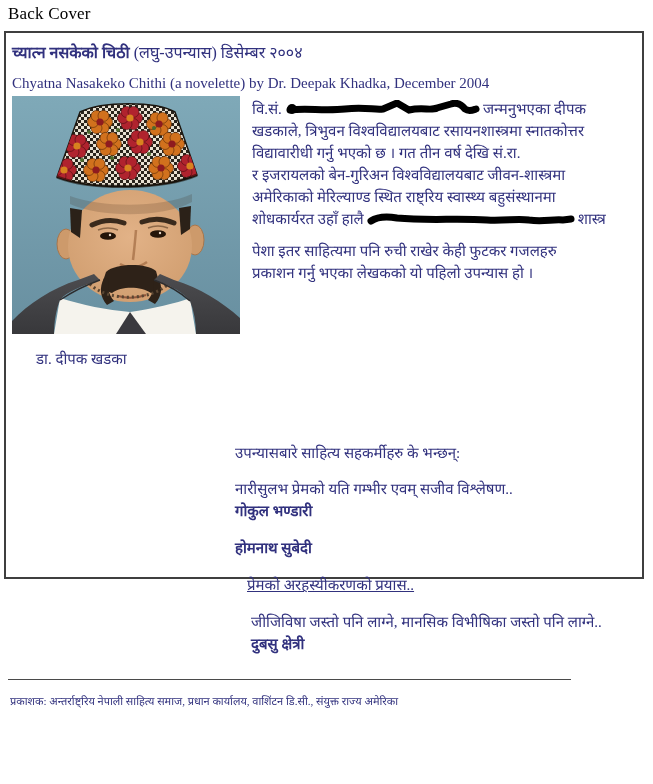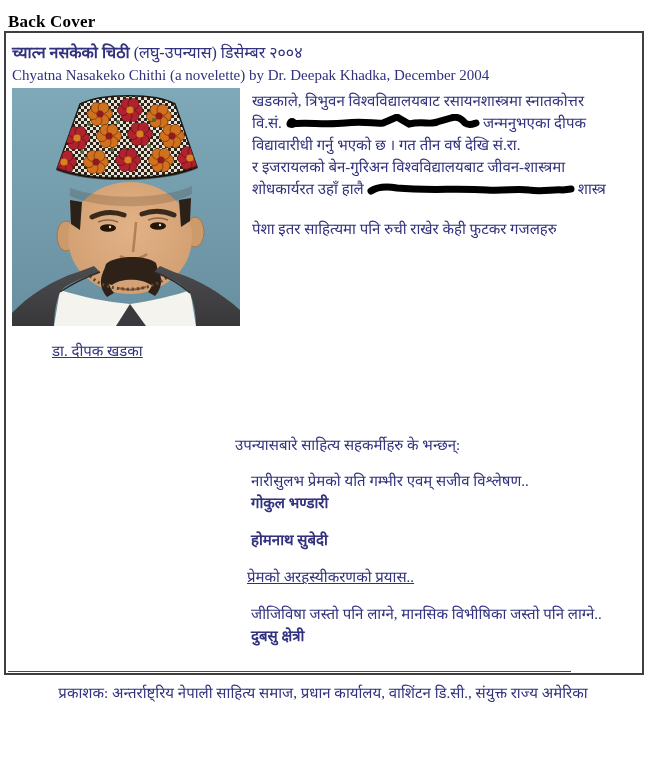--- a/index.html
+++ b/index.html
@@ -2,51 +2,51 @@
 <html lang="ne"><head>
 <meta charset="utf-8">
 <style>
   html,body { margin:0; padding:0; }
   body {
     width:653px; height:784px; background:#ffffff; position:relative;
     font-family:"Liberation Serif","DejaVu Serif",serif;
     color:#31317e; overflow:hidden;
   }
   .page-heading {
-    margin:12px 0 0 8px; font-size:17px; font-weight:bold; color:#000;
+    margin:4px 0 0 8px; font-size:17px; font-weight:normal; color:#000;
     letter-spacing:0.2px;
   }
   .content-box {
-    position:absolute; left:4px; top:31px; width:640px; height:644px;
+    position:absolute; left:4px; top:31px; width:640px; height:548px;
     border:2px solid #3f3f3f; box-sizing:border-box;
     padding:8px 6px 12px 6px; background:#fff;
   }
   .title-line { font-size:16px; line-height:24px; white-space:nowrap; }
   .title-bold { font-weight:bold; }
-  .english-line { font-size:15px; line-height:20px; white-space:nowrap; }
+  .english-line { font-size:15px; line-height:20px; white-space:nowrap;margin-top:8px; }
   .media-row { display:flex; margin-top:3px; }
   .photo-wrap { width:228px; height:238px; flex:none; }
   .photo-wrap svg { display:block; }
   .bio { margin-left:12px; margin-top:2px; font-size:15px; line-height:22px; }
   .bio .line { white-space:nowrap; }
-  .para2 { margin-top:18px; }
+  .para2 { margin-top:10px; }
   .scribble { vertical-align:-2px; margin:0 3px; }
-  .caption { margin:14px 0 0 40px; font-size:15px; line-height:22px;text-decoration:underline; }
+  .caption { margin:14px 0 0 24px; font-size:15px; line-height:22px; }
   .testimonials { margin:72px 0 0 223px; font-size:15px; line-height:22px; }
   .t-head { margin:8px 0 14px 0; white-space:nowrap; }
-  .t-group { margin:0 0 15px 16px; }
+  .t-group { margin:0 0 15px 0; }
   .t-quote { white-space:nowrap; }
   .t-name { font-weight:bold; white-space:nowrap; }
   .g3 { margin-left:12px;text-decoration:underline; }
   .g4 { margin-left:16px; }
   .divider {
     margin:24px 0 0 -4px; width:563px; height:0;
     border-top:1.5px solid #4a4a4a;
   }
-  .footer-line { margin:10px 0 0 -2px; font-size:15px; line-height:22px; white-space:nowrap;text-align:center; }
+  .footer-line { margin:10px 0 0 -2px; font-size:11px; line-height:22px; white-space:nowrap; }
 </style>
 </head>
 <body>
 
 <div class="page-heading">Back Cover</div>
 
 <div class="content-box">
 
   <div class="title-line">
     <span class="title-bold">च्यात्न नसकेको चिठी</span>
@@ -176,37 +176,39 @@
         <path d="M118,216 L104,238 L134,238 Z" fill="#3a393e"></path>
         <g fill="url(#suitG)">
           <path d="M0,238 L0,225 C16,208 40,192 66,184 L82,178 L88,184 C70,190 54,196 48,204 C44,214 42,226 42,238 Z"></path>
           <path d="M228,238 L228,222 C210,206 188,192 162,184 L148,178 L142,184 C160,190 172,197 178,205 C182,215 184,226 184,238 Z"></path>
         </g>
         <path d="M48,204 C60,196 74,189 88,184 M178,205 C168,196 156,189 142,184" stroke="#2c2c2e" stroke-width="1.5" fill="none"></path>
       </svg>
     </div>
 
     <div class="bio">
-      <div class="line">खडकाले, त्रिभुवन विश्वविद्यालयबाट रसायनशास्त्रमा स्नातकोत्तर</div>
       <div class="line">
         <span>वि.सं.</span><svg class="scribble" width="195" height="16" viewBox="0 0 195 16">
             <path d="M5,10 C20,8 40,11 60,9 S90,10 98,9 L112,3 L124,10 C138,7 146,11 152,8 L166,4 C172,2 176,4 180,9 C184,12 188,10 191,9" stroke="#000" stroke-width="7" fill="none" stroke-linecap="round"></path>
             <circle cx="7" cy="9" r="5" fill="#000"></circle>
           </svg><span>जन्मनुभएका दीपक</span>
       </div>
+      <div class="line">खडकाले, त्रिभुवन विश्वविद्यालयबाट रसायनशास्त्रमा स्नातकोत्तर</div>
       <div class="line">विद्यावारीधी गर्नु भएको छ । गत तीन वर्ष देखि सं.रा.</div>
       <div class="line">र इजरायलको बेन-गुरिअन विश्वविद्यालयबाट जीवन-शास्त्रमा</div>
+      <div class="line">अमेरिकाको मेरिल्याण्ड स्थित राष्ट्रिय स्वास्थ्य बहुसंस्थानमा</div>
       <div class="line">
         <span>शोधकार्यरत उहाँ हालै</span><svg class="scribble" width="208" height="14" viewBox="0 0 208 14">
             <path d="M4,9 C10,5 18,4 30,6 C60,9 90,6 120,8 C140,9 150,6 162,8 C176,10 186,7 196,8 L204,7" stroke="#000" stroke-width="7" fill="none" stroke-linecap="round"></path>
           </svg><span>शास्त्र</span>
       </div>
 
       <div class="para2">
         <div class="line">पेशा इतर साहित्यमा पनि रुची राखेर केही फुटकर गजलहरु</div>
+        <div class="line">प्रकाशन गर्नु भएका लेखकको यो पहिलो उपन्यास हो ।</div>
       </div>
     </div>
   </div>
 
   <div class="caption">डा. दीपक खडका</div>
 
   <div class="testimonials">
     <div class="t-head">उपन्यासबारे साहित्य सहकर्मीहरु के भन्छन्:</div>
 
     <div class="t-group">

